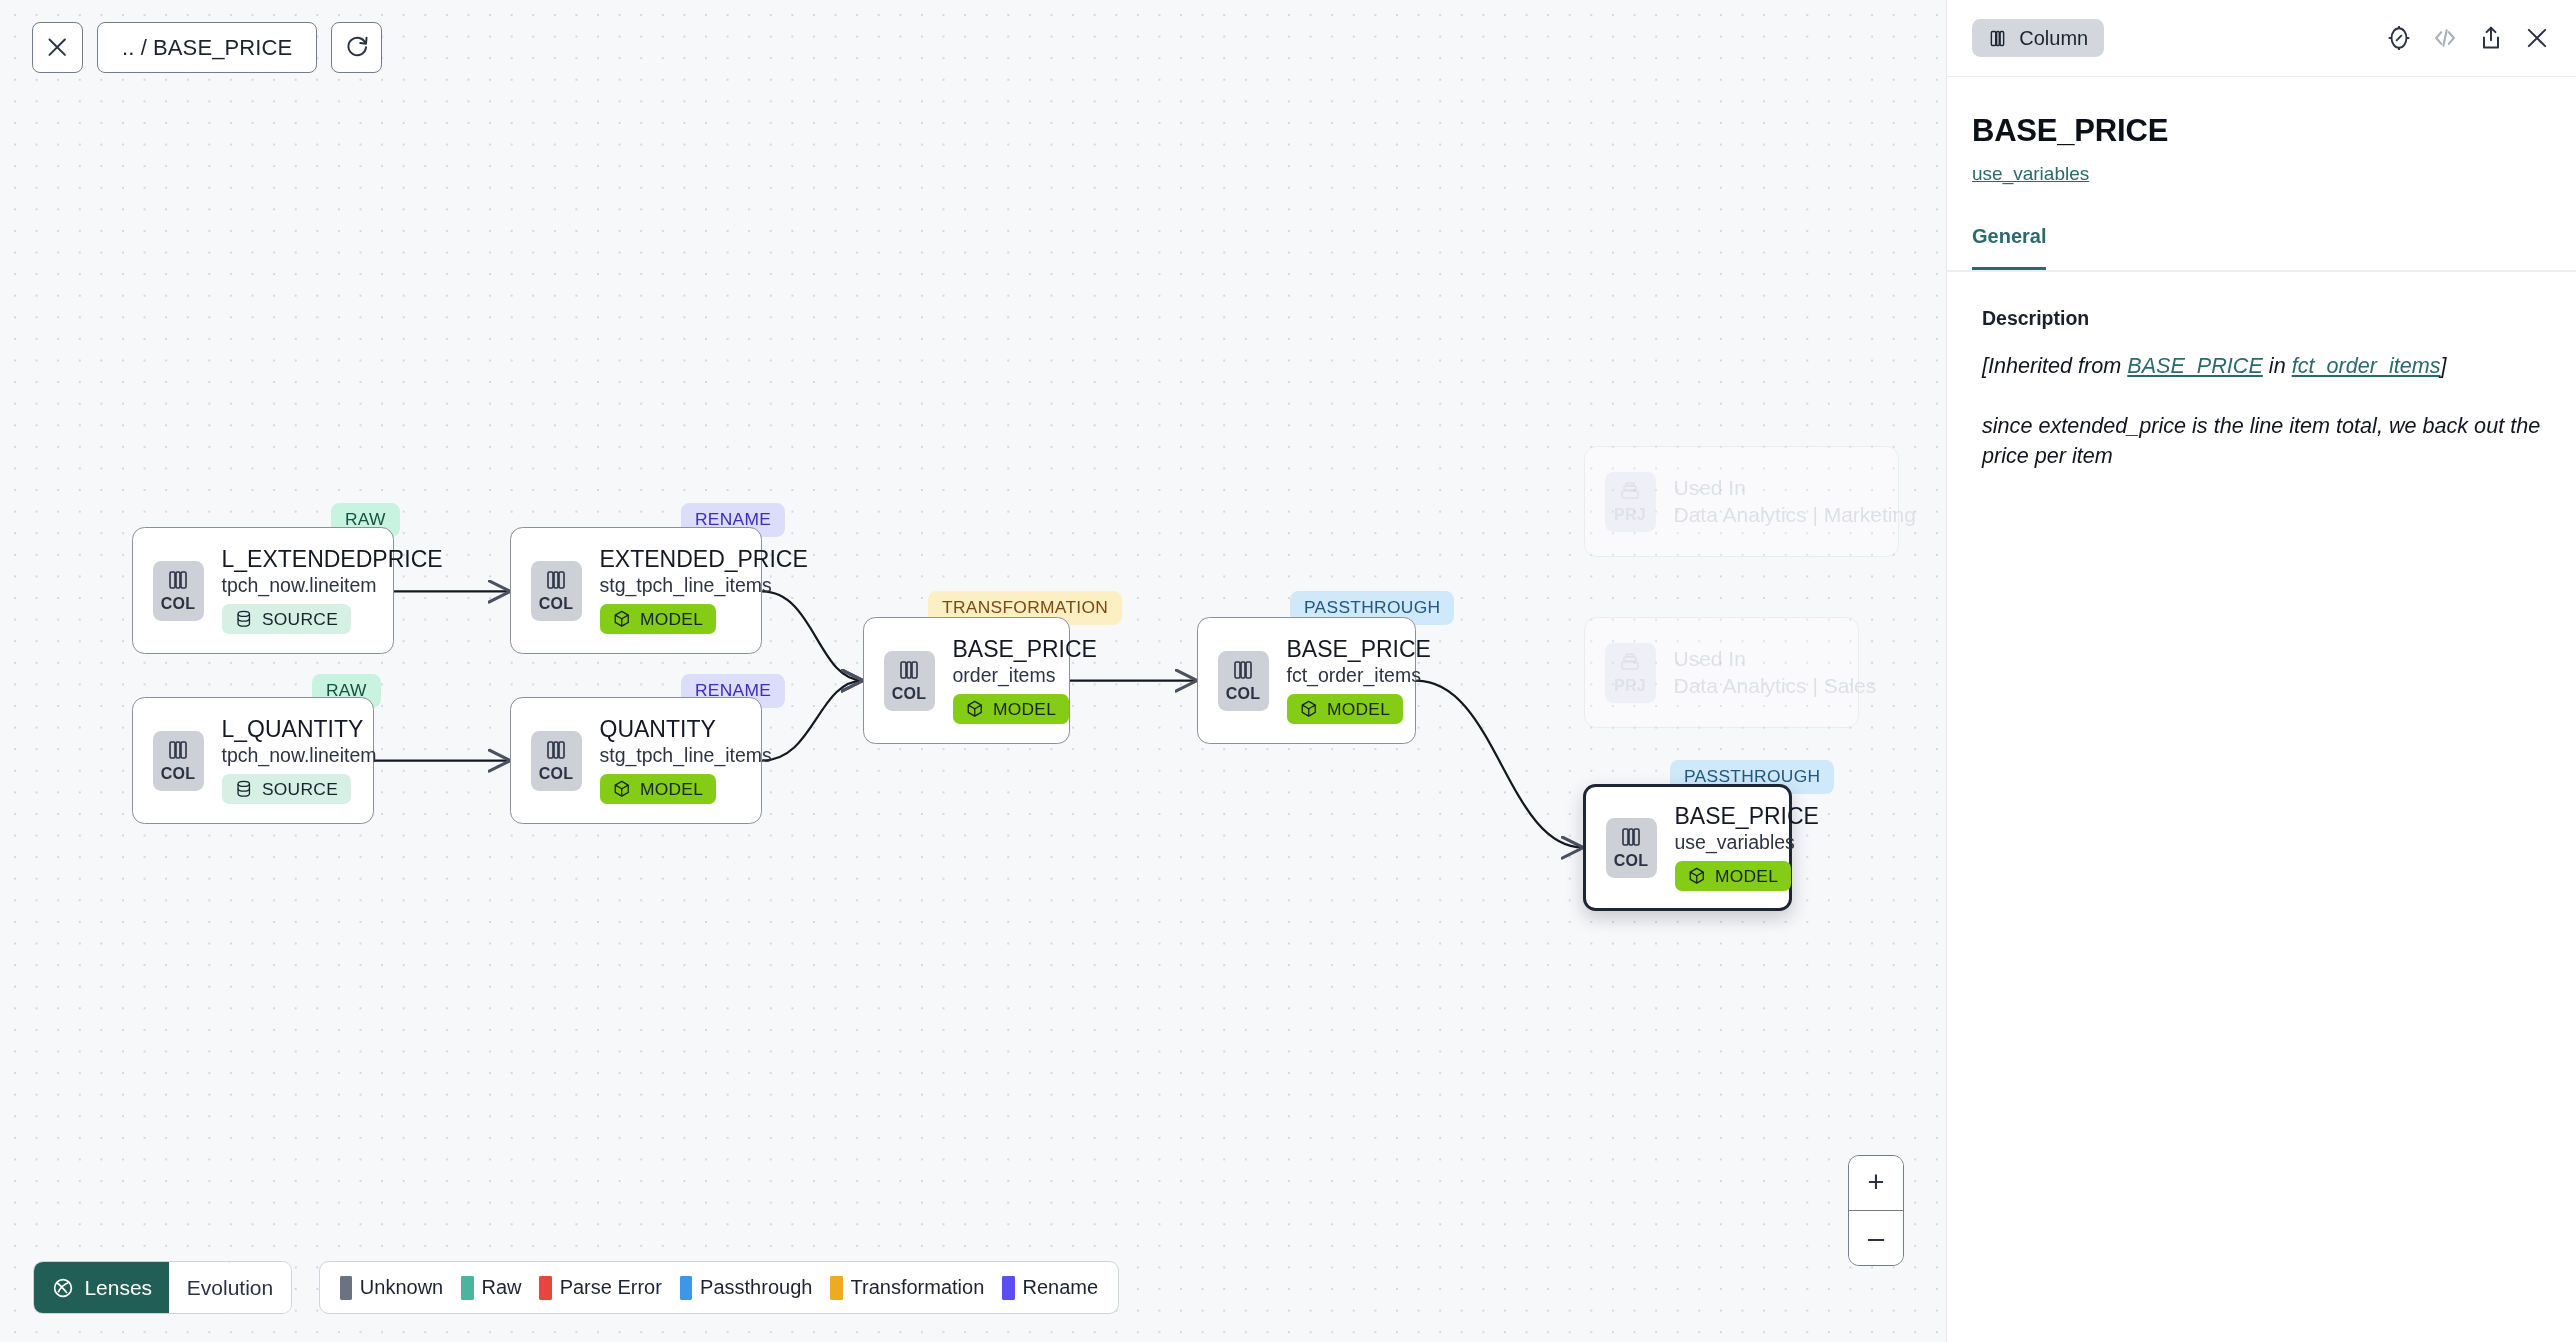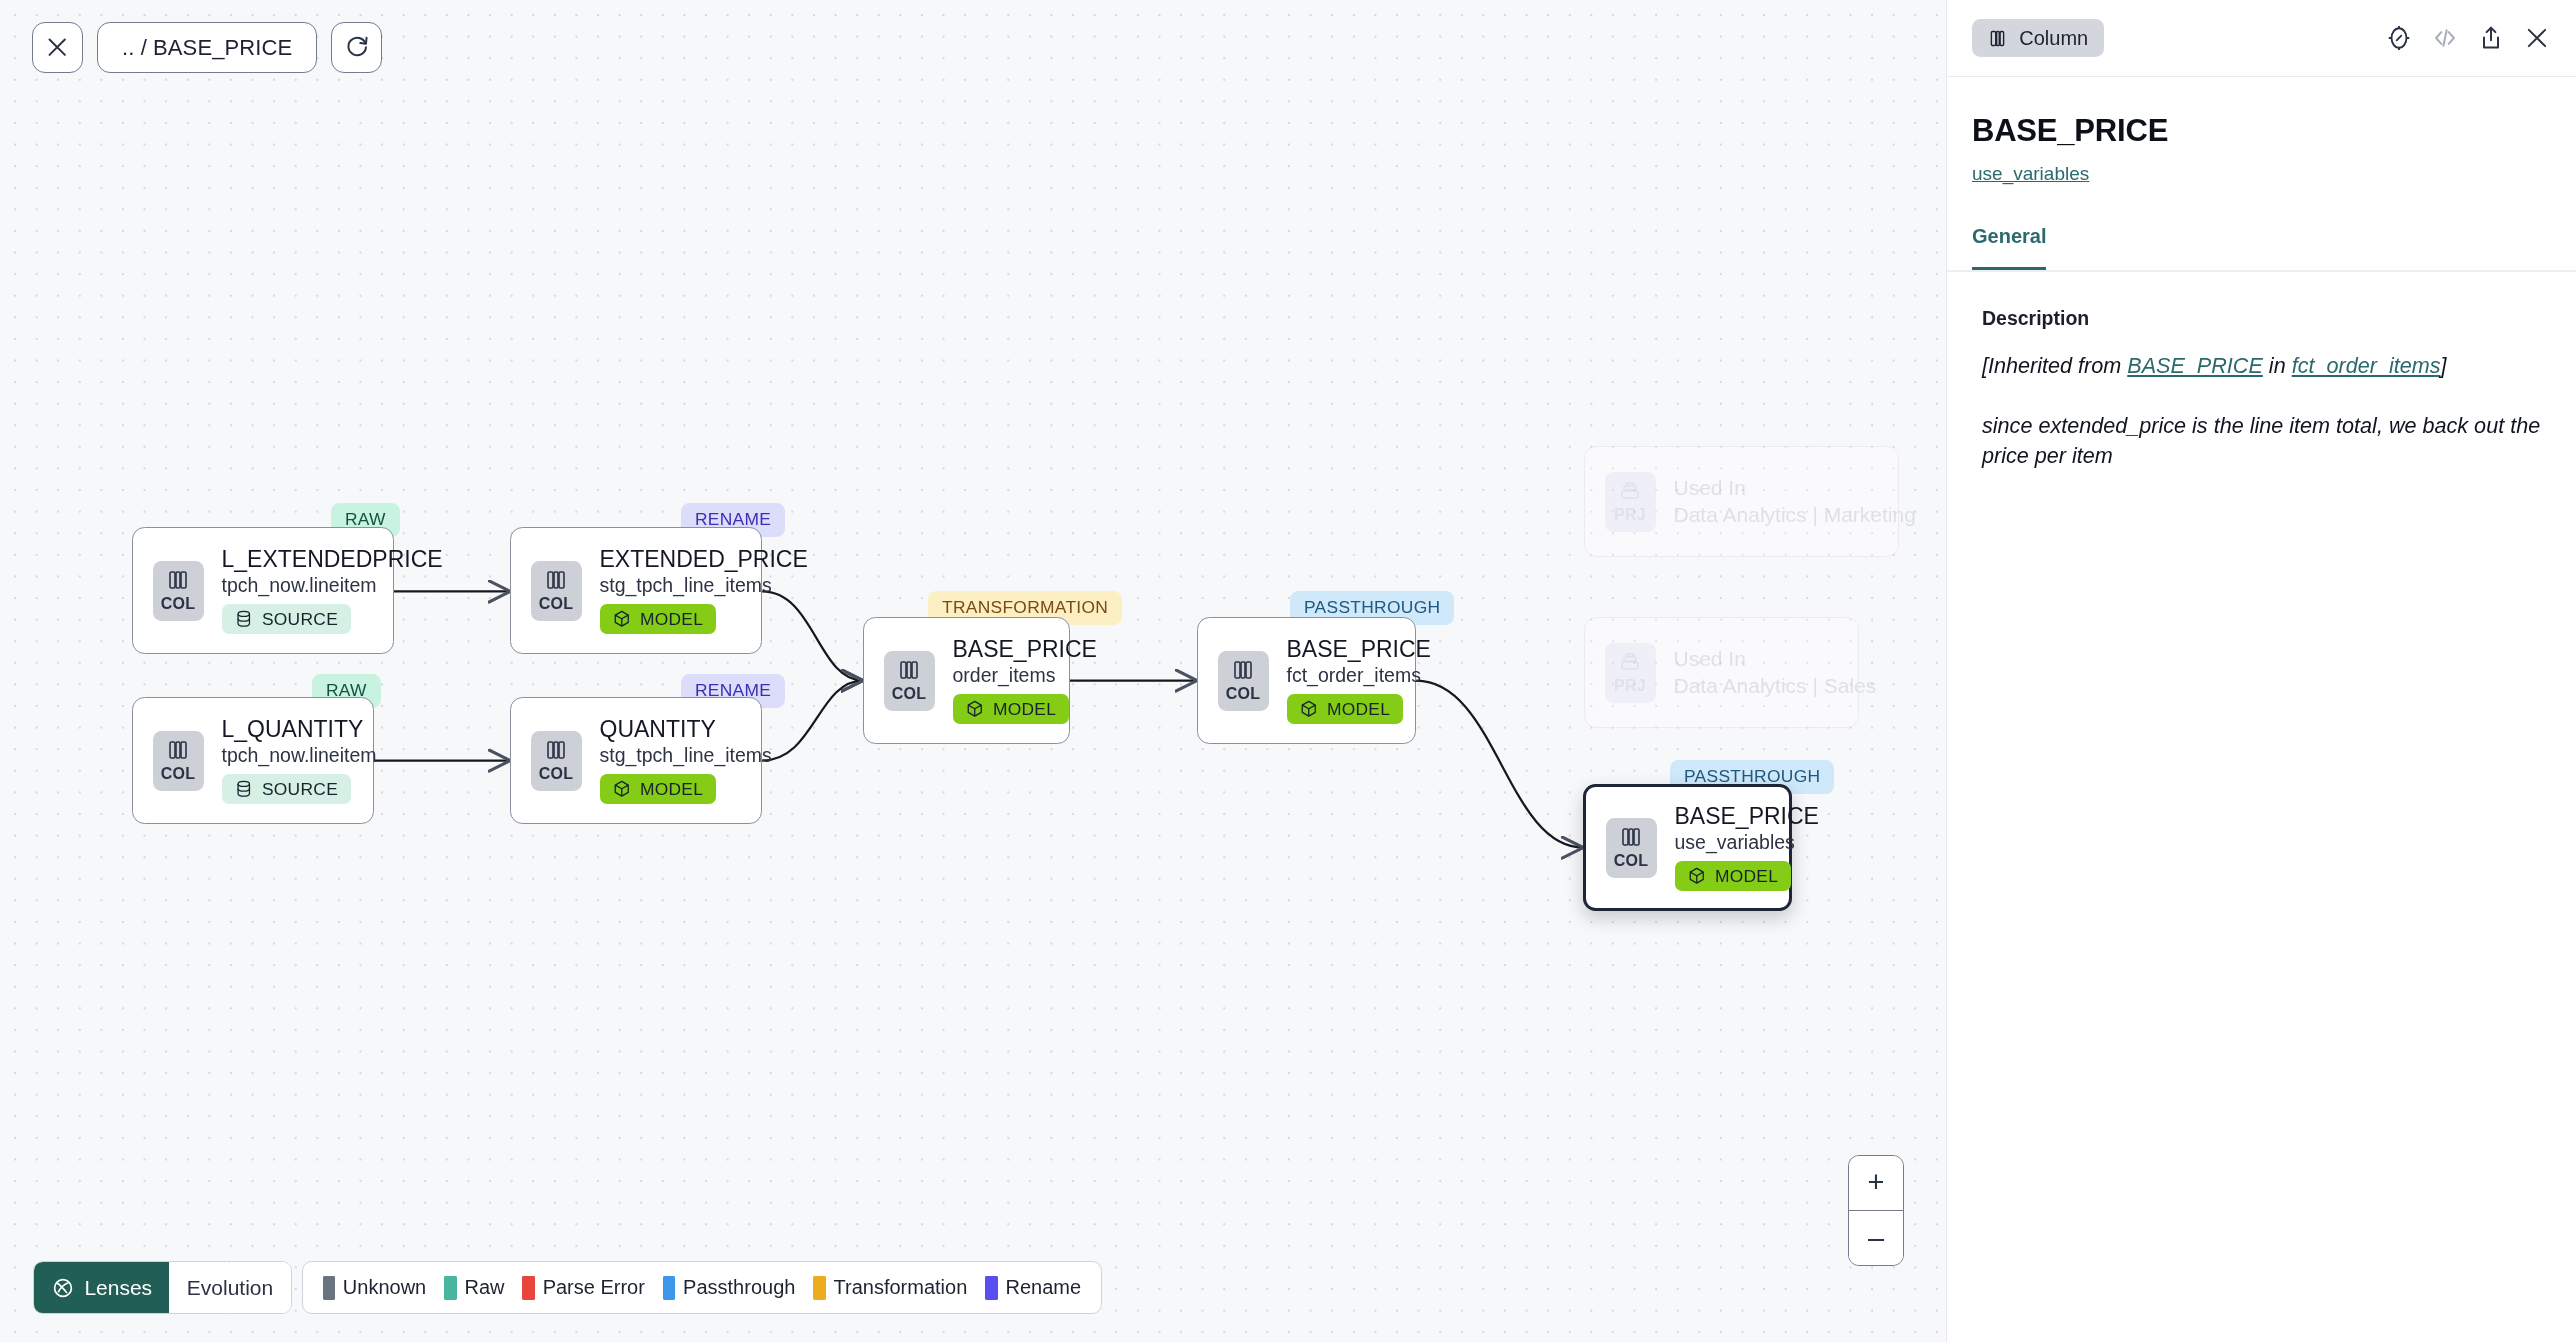--- a/index.html
+++ b/index.html
@@ -18,21 +18,21 @@
     background-image: radial-gradient(#d4d7de 1.1px, transparent 1.2px);
     background-size: 21.6px 21.6px;
     background-position: 4.2px 4.2px;
     overflow: hidden;
   }
 
   
   .toolbar { position: absolute; left: 32px; top: 22px; display: flex; align-items: center; gap: 14px; }
   .tb-btn {
     height: 51px; background: #ffffff; border: 1.4px solid #737b8c;
-    border-radius: 13px; display: flex; align-items: center; justify-content: center;
+    border-radius: 8px; display: flex; align-items: center; justify-content: center;
     color: #2b3244;
   }
   .tb-square { width: 51px; }
   .tb-crumb { padding: 0 24px; font-size: 22px; color: #1c2230; letter-spacing: 0.1px; }
   .tb-icon { width: 26.4px; height: 26.4px; display: block; }
 
   
   .node {
     position: absolute; background: #ffffff; border: 1.4px solid #8a909d;
     border-radius: 12.5px; display: flex; align-items: center; padding: 0 19.5px;
@@ -72,21 +72,21 @@
     font-size: 17.4px; letter-spacing: 0.3px; white-space: nowrap;
   }
   .badge.raw  { background: #c8f3e1; color: #145240; }
   .badge.rename { background: #dcdcfb; color: #3a2fb5; }
   .badge.transformation { background: #fdefc4; color: #7a4a12; }
   .badge.passthrough { background: #cfe8fa; color: #20587f; }
 
   svg.edges { position: absolute; left: 0; top: 0; width: 1946px; height: 1343px; pointer-events: none; }
 
   
-  .bottombar { position: absolute; left: 33px; bottom: 29px; display: flex; align-items: center; gap: 10px; }
+  .bottombar { position: absolute; left: 33px; bottom: 29px; display: flex; align-items: center; gap: 27px; }
   .lens-group { display: flex; align-items: center; border: 1.4px solid #cfd3da; border-radius: 9.7px; overflow: hidden; background: #fff; height: 53px; }
   .lens-btn { background: #215e55; color: #fff; height: 100%; display: flex; align-items: center; gap: 9.7px; padding: 0 16.7px; font-size: 21px; }
   .lens-btn svg { width: 24px; height: 24px; }
   .evo-btn { height: 100%; display: flex; align-items: center; gap: 12.5px; padding: 0 18px; color: #2b3244; font-size: 21px; background: #fff; flex-direction: column; }
   .evo-btn svg.stack { width: 25px; height: 25px; }
   .evo-btn svg.chev { width: 21px; height: 21px; }
   .legend { display: flex; align-items: center; gap: 18px; height: 53px; padding: 0 19.5px; background: #fff; border: 1.4px solid #cfd3da; border-radius: 9.7px; }
   .leg-item { display: flex; align-items: center; gap: 7.7px; font-size: 20px; color: #1d2330; white-space: nowrap; }
   .swatch { width: 12.5px; height: 24px; border-radius: 1.4px; flex: 0 0 auto; }
 

